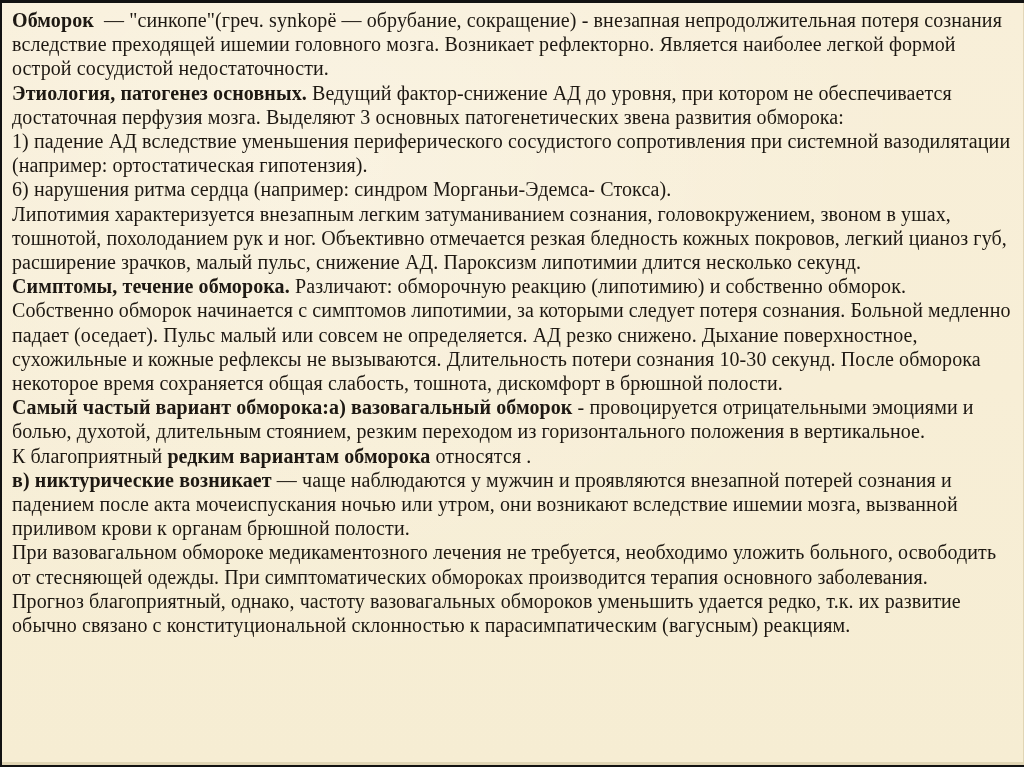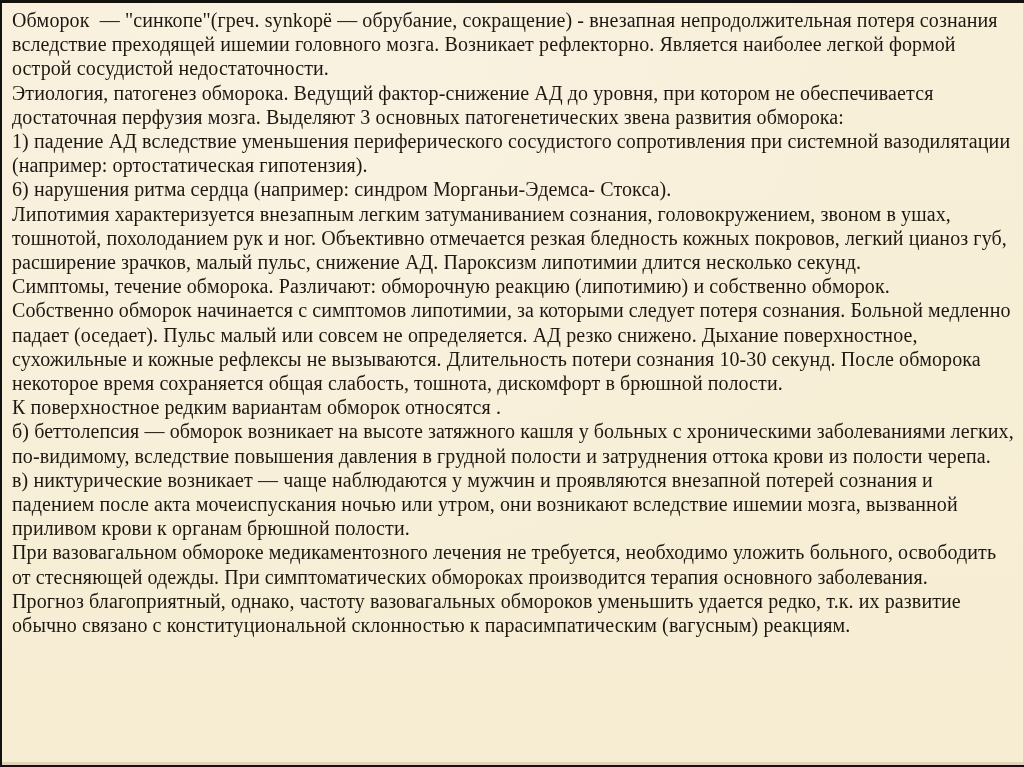--- a/index.html
+++ b/index.html
@@ -29,39 +29,39 @@
     font-size: 20px;
     line-height: 24.2px;
     letter-spacing: 0.1px;
   }
   .slide-text p {
     margin: 0;
     white-space: pre-wrap;
     text-align: left;
   }
   .run-bold {
-    font-weight: normal;
+    font-weight: bold;
   }
   .run-sub {
     font-size: 0.65em;
     vertical-align: -0.3em;
     line-height: 0;
   }
 </style>
 </head>
 <body>
 
 <div class="slide">
   <div class="slide-text">
       <p><span class="run-bold">Обморок</span><span>  — "синкопе"(греч. synkopё — обрубание, сокращение) - внезапная непродолжительная потеря сознания вследствие преходящей ишемии головного мозга. Возникает рефлекторно. Является наиболее легкой формой острой сосудистой недостаточности.</span></p>
-      <p><span class="run-bold">Этиология, патогенез обморока.</span><span> Ведущий фактор-снижение АД до уровня, при котором не обеспечивается достаточная перфузия мозга. Выделяют 3 основных патогенетических звена развития обморока:</span></p>
+      <p><span class="run-bold">Этиология, патогенез основных.</span><span> Ведущий фактор-снижение АД до уровня, при котором не обеспечивается достаточная перфузия мозга. Выделяют 3 основных патогенетических звена развития обморока:</span></p>
       <p><span>1) падение АД вследствие уменьшения периферического сосудистого сопротивления при системной вазодилятации (например: ортостатическая гипотензия).</span></p>
       <p><span>6) нарушения ритма сердца (например: синдром Морганьи-Эдемса- Стокса).</span></p>
       <p><span>Липотимия характеризуется внезапным легким затуманиванием сознания, головокружением, звоном в ушах, тошнотой, похолоданием рук и ног. Объективно отмечается резкая бледность кожных покровов, легкий цианоз губ, расширение зрачков, малый пульс, снижение АД. Пароксизм липотимии длится несколько секунд.</span></p>
       <p><span class="run-bold">Симптомы, течение обморока.</span><span> Различают: обморочную реакцию (липотимию) и собственно обморок.</span></p>
       <p><span>Собственно обморок начинается с симптомов липотимии, за которыми следует потеря сознания. Больной медленно падает (оседает). Пульс малый или совсем не определяется. АД резко снижено. Дыхание поверхностное, сухожильные и кожные рефлексы не вызываются. Длительность потери сознания 10-30 секунд. После обморока некоторое время сохраняется общая слабость, тошнота, дискомфорт в брюшной полости.</span></p>
-      <p><span>К поверхностное </span><span class="run-bold">редким вариантам обморок</span><span> относятся .</span></p>
-      <p><span class="run-bold">б) беттолепсия</span><span> — обморок возникает на высоте затяжного кашля у больных с хроническими заболеваниями легких, по-видимому, вследствие повышения давления в грудной полости и затруднения оттока крови из полости черепа.</span></p>
+      <p><span class="run-bold">Самый частый вариант обморока:а) вазовагальный обморок</span><span> - провоцируется отрицательными эмоциями и болью, духотой, длительным стоянием, резким переходом из горизонтального положения в вертикальное.</span></p>
+      <p><span>К благоприятный </span><span class="run-bold">редким вариантам обморока</span><span> относятся .</span></p>
       <p><span class="run-bold">в) никтурические возникает</span><span> — чаще наблюдаются у мужчин и проявляются внезапной потерей сознания и падением после акта мочеиспускания ночью или утром, они возникают вследствие ишемии мозга, вызванной приливом крови к органам брюшной полости.</span></p>
       <p><span>При вазовагальном обмороке медикаментозного лечения не требуется, необходимо уложить больного, освободить от стесняющей одежды. При симптоматических обмороках производится терапия основного заболевания.</span></p>
       <p><span>Прогноз благоприятный, однако, частоту вазовагальных обмороков уменьшить удается редко, т.к. их развитие обычно связано с конституциональной склонностью к парасимпатическим (вагусным) реакциям.</span></p>
     </div>
 </div>
 
 </body></html>

